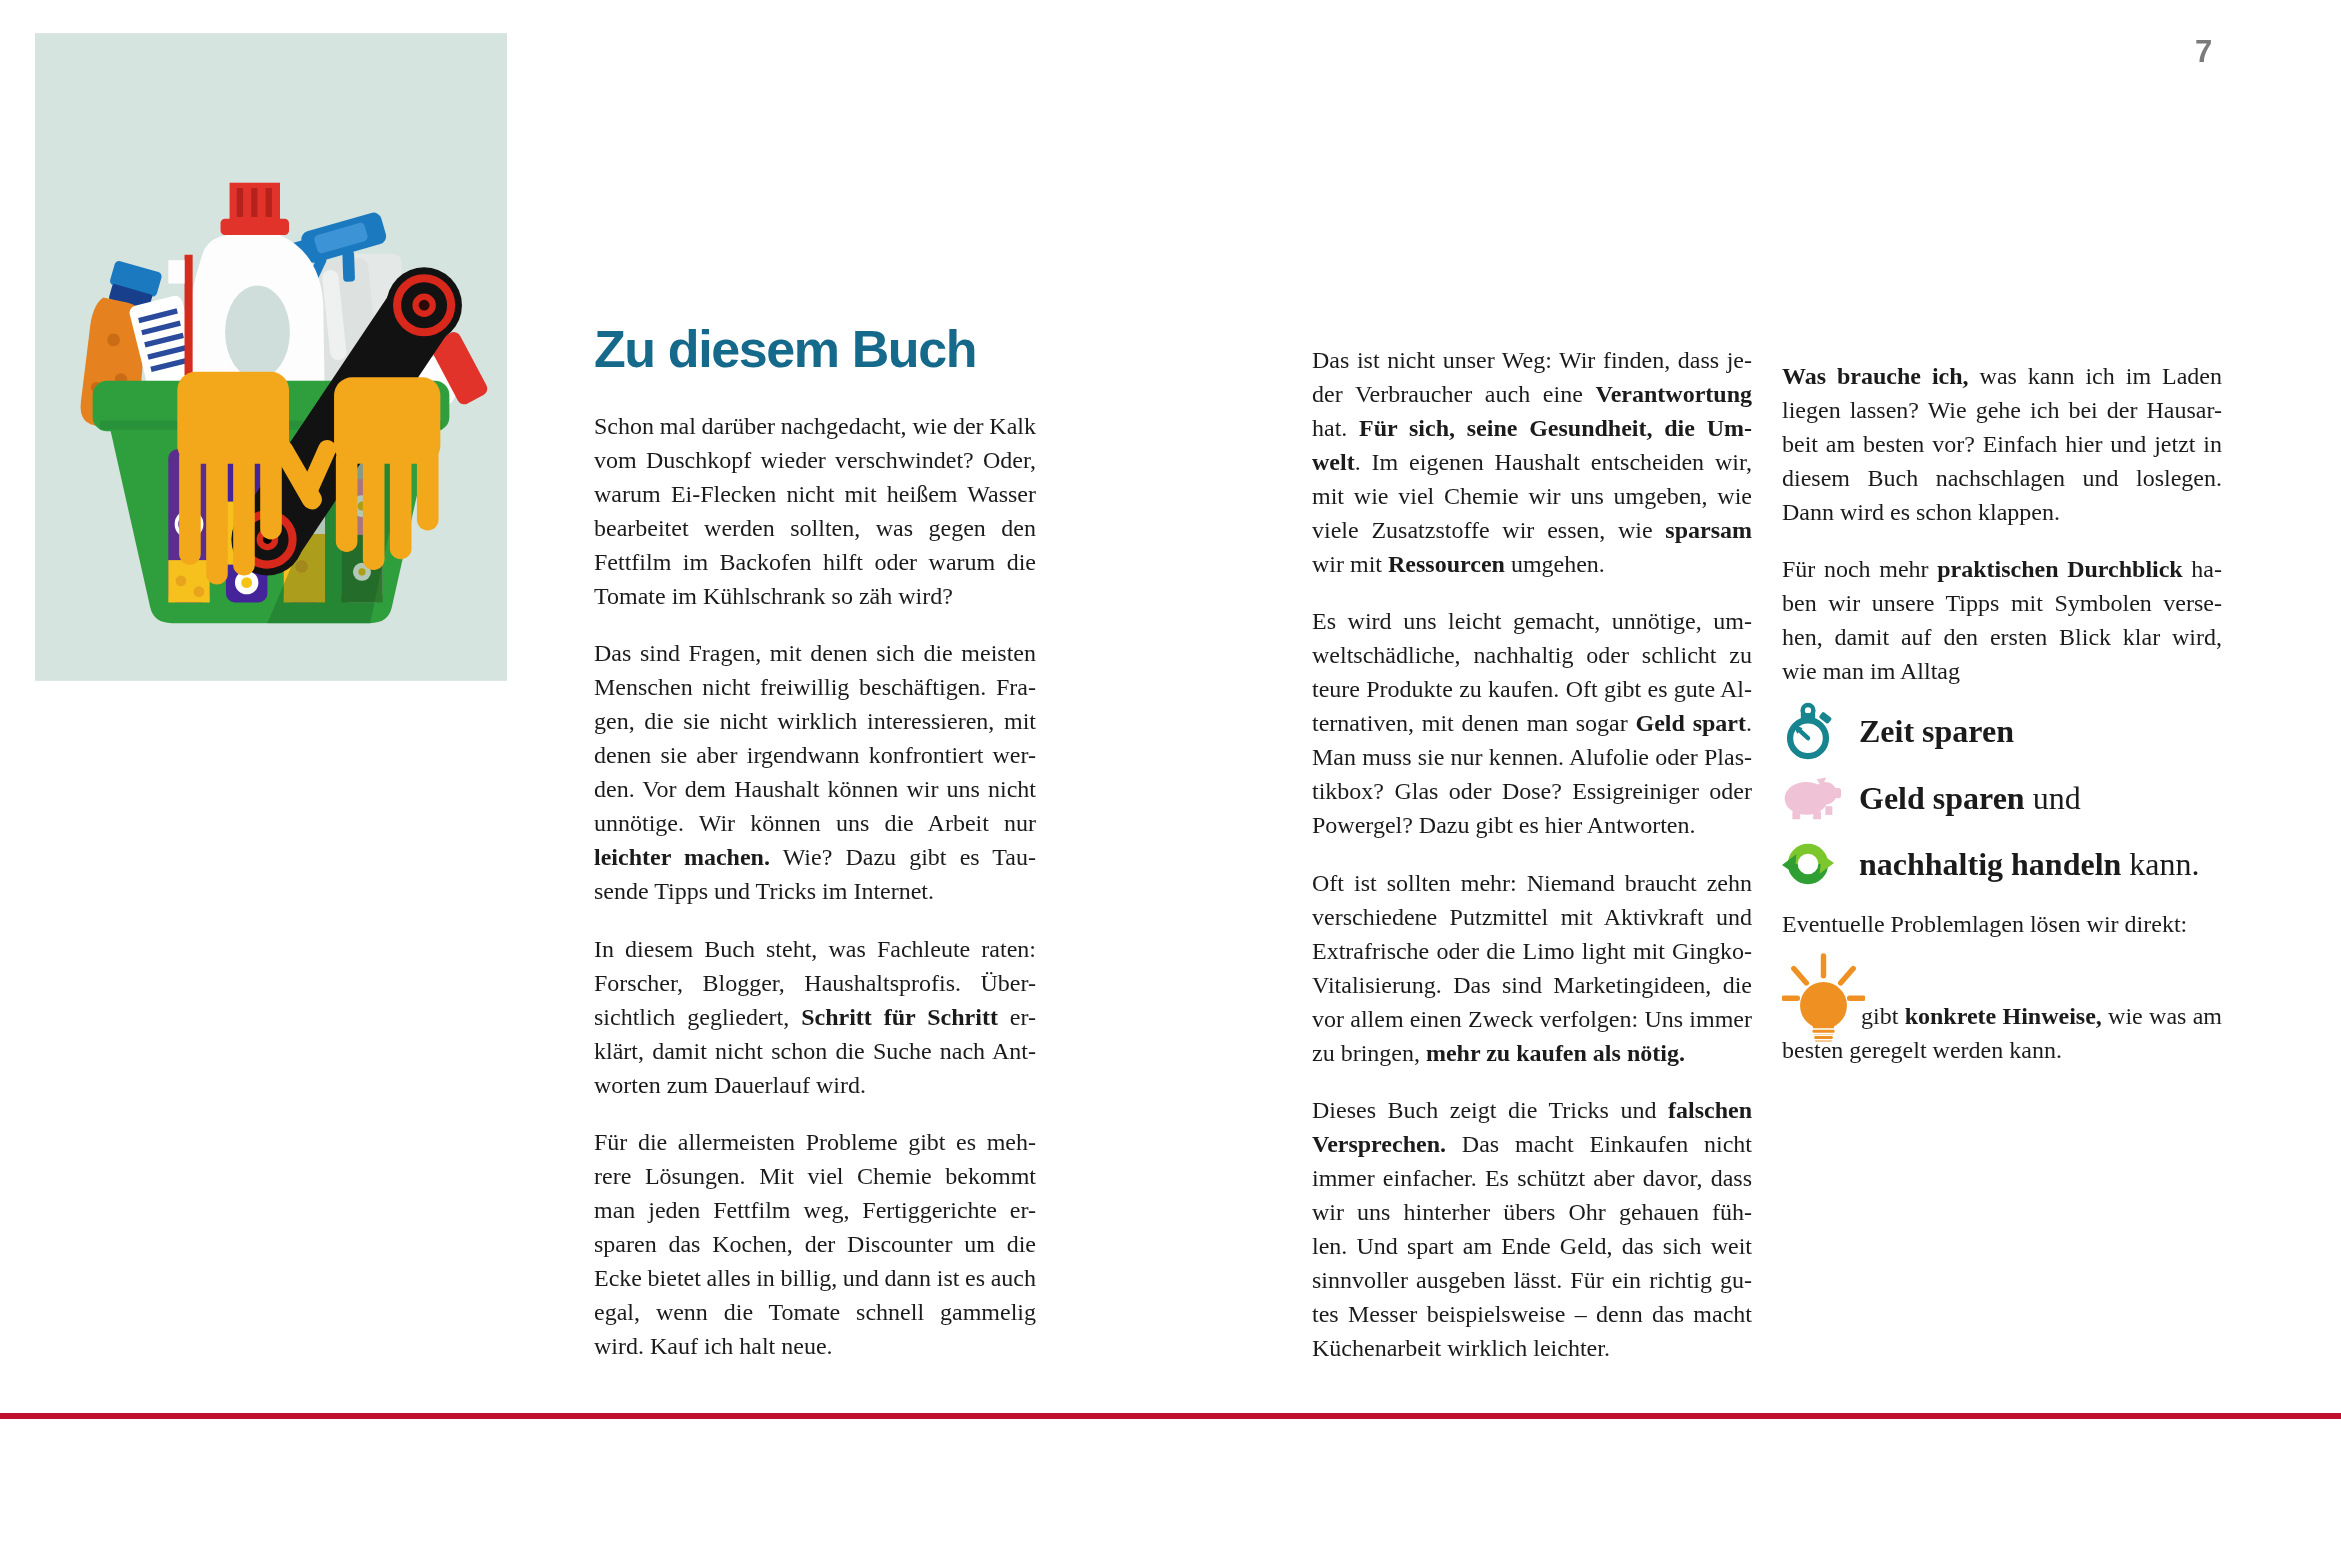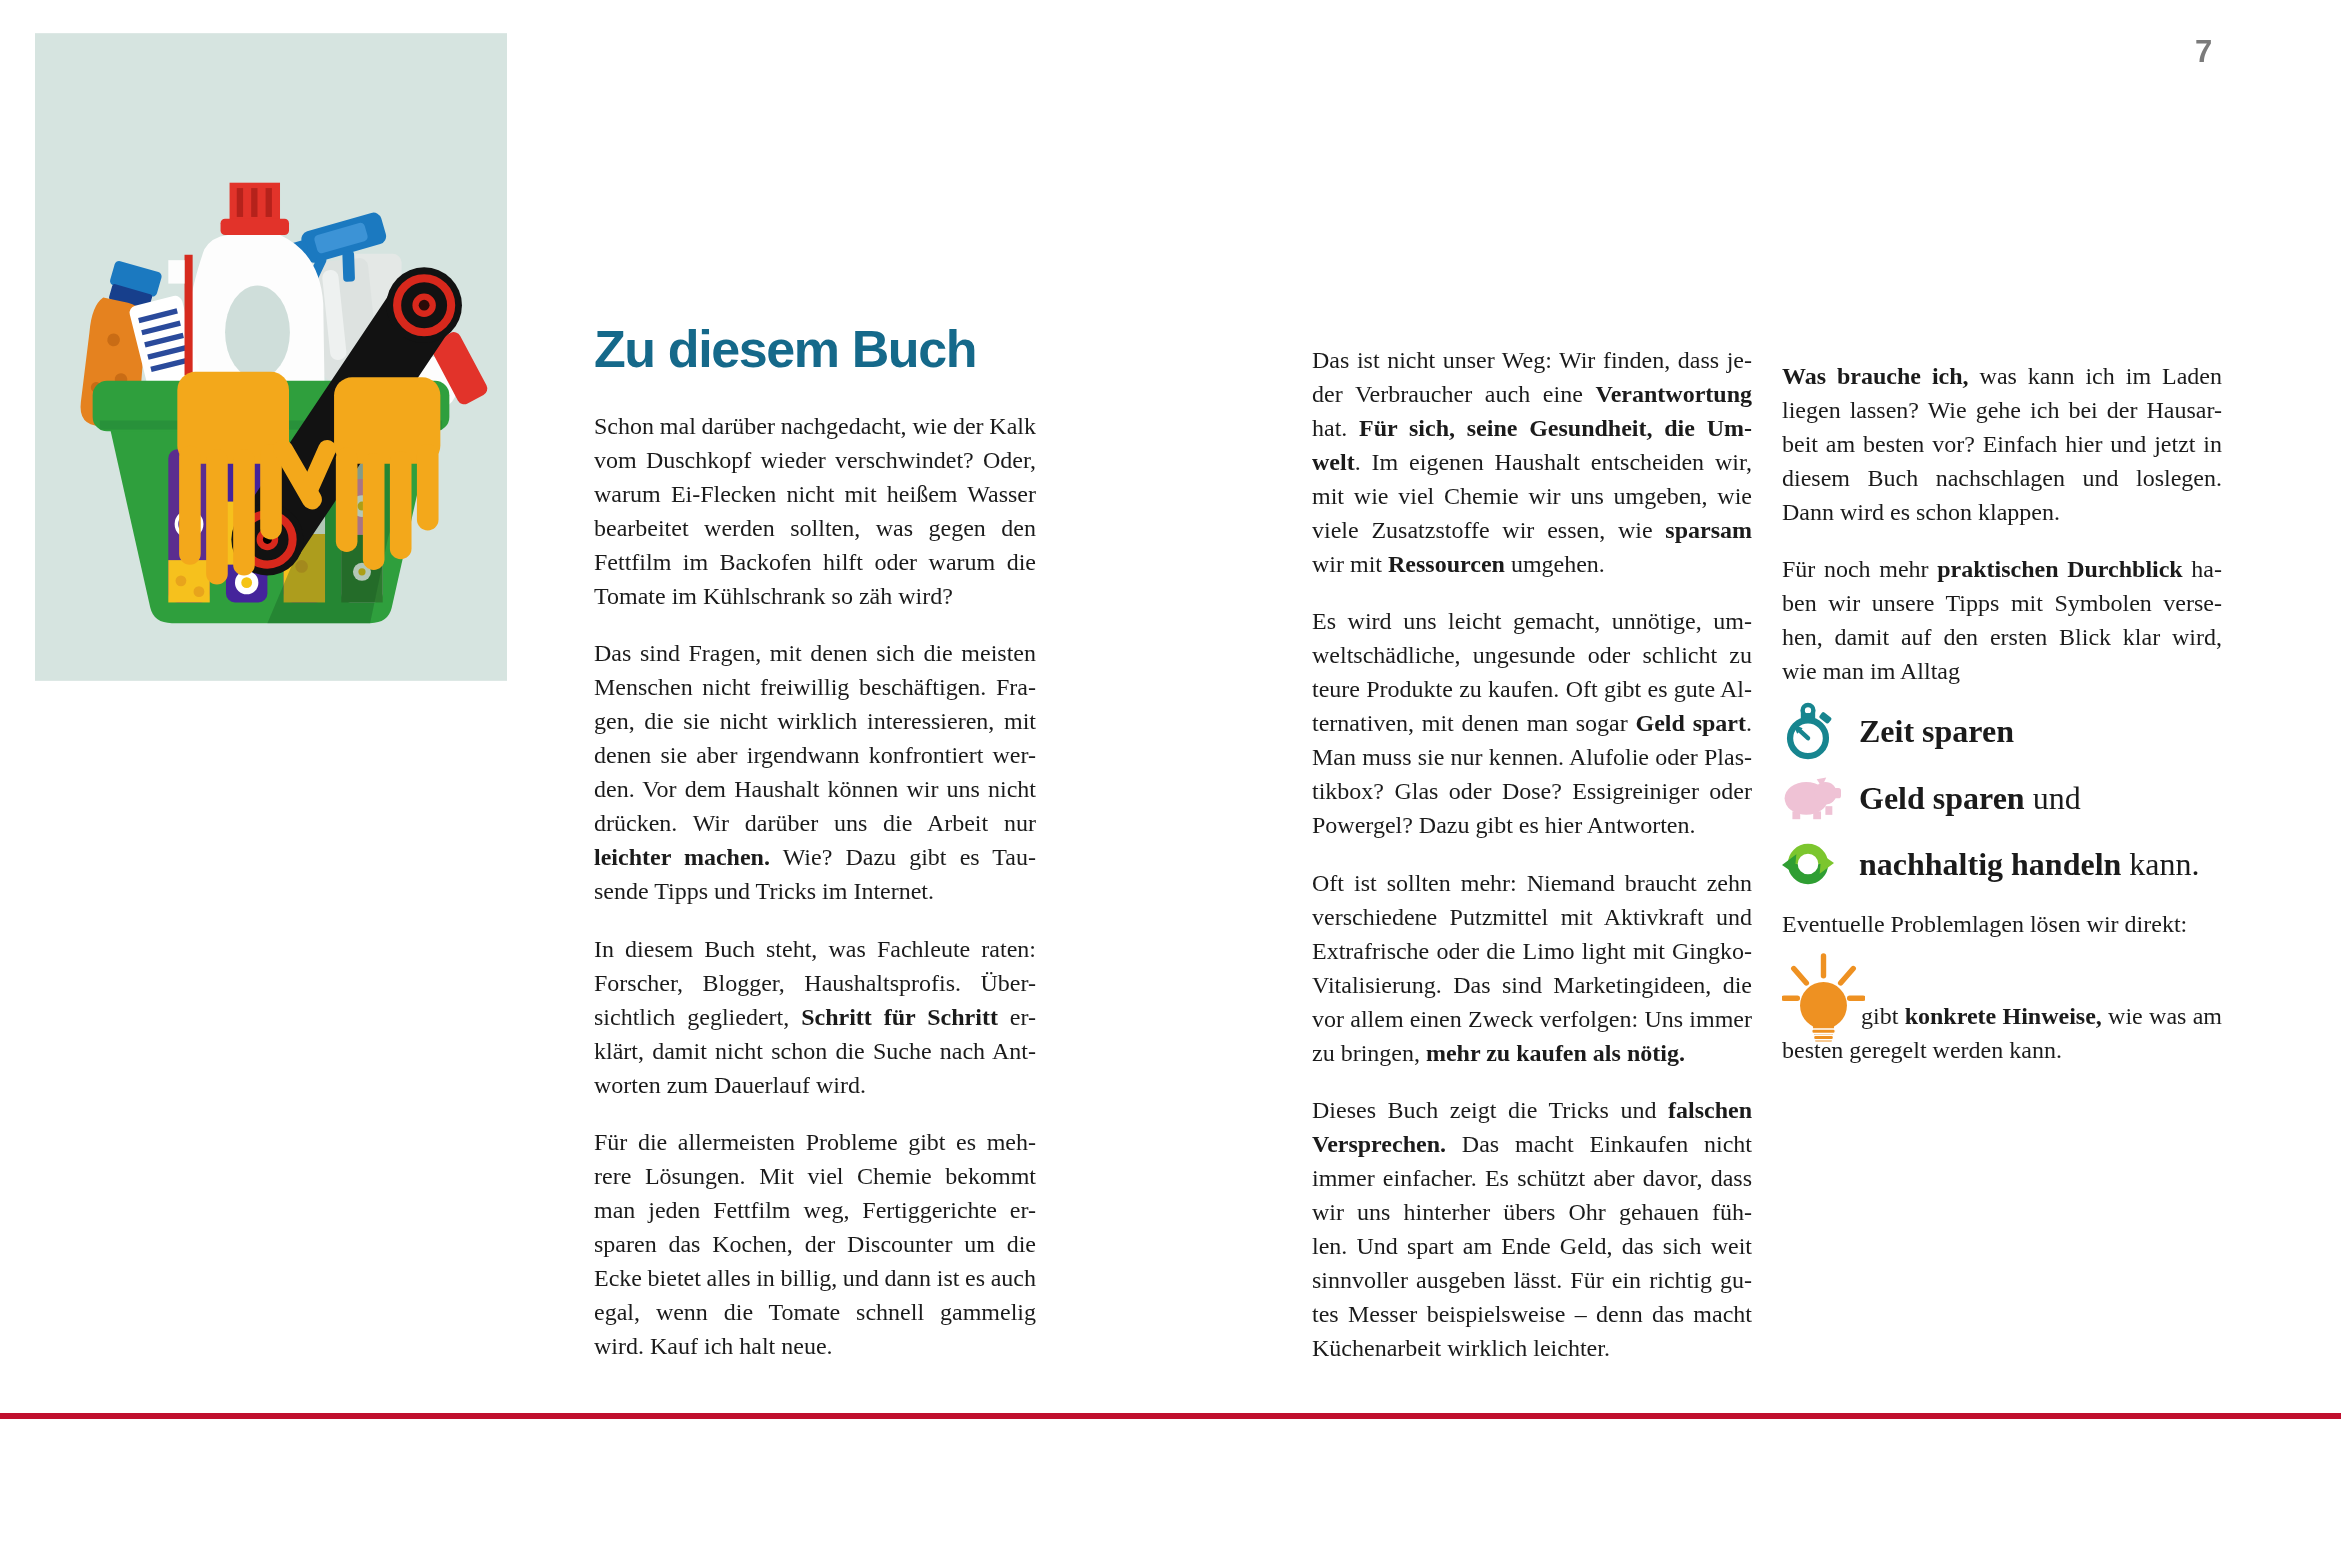--- a/index.html
+++ b/index.html
@@ -194,21 +194,21 @@
           <div class="tline">bearbeitet werden sollten, was gegen den</div>
           <div class="tline">Fettfilm im Backofen hilft oder warum die</div>
           <div class="tline last">Tomate im Kühlschrank so zäh wird?</div>
         </div>
         <div class="para">
           <div class="tline">Das sind Fragen, mit denen sich die meisten</div>
           <div class="tline">Menschen nicht freiwillig beschäftigen. Fra-</div>
           <div class="tline">gen, die sie nicht wirklich interessieren, mit</div>
           <div class="tline">denen sie aber irgendwann konfrontiert wer-</div>
           <div class="tline">den. Vor dem Haushalt können wir uns nicht</div>
-          <div class="tline">drücken. Wir darüber uns die Arbeit nur</div>
+          <div class="tline">unnötige. Wir können uns die Arbeit nur</div>
           <div class="tline"><b>leichter machen.</b> Wie? Dazu gibt es Tau-</div>
           <div class="tline last">sende Tipps und Tricks im Internet.</div>
         </div>
         <div class="para">
           <div class="tline">In diesem Buch steht, was Fachleute raten:</div>
           <div class="tline">Forscher, Blogger, Haushaltsprofis. Über-</div>
           <div class="tline">sichtlich gegliedert, <b>Schritt für Schritt</b> er-</div>
           <div class="tline">klärt, damit nicht schon die Suche nach Ant-</div>
           <div class="tline last">worten zum Dauerlauf wird.</div>
         </div>
@@ -230,21 +230,21 @@
           <div class="tline">Das ist nicht unser Weg: Wir finden, dass je-</div>
           <div class="tline">der Verbraucher auch eine <b>Verantwortung</b></div>
           <div class="tline">hat. <b>Für sich, seine Gesundheit, die Um-</b></div>
           <div class="tline"><b>welt</b>. Im eigenen Haushalt entscheiden wir,</div>
           <div class="tline">mit wie viel Chemie wir uns umgeben, wie</div>
           <div class="tline">viele Zusatzstoffe wir essen, wie <b>sparsam</b></div>
           <div class="tline last">wir mit <b>Ressourcen</b> umgehen.</div>
         </div>
         <div class="para">
           <div class="tline">Es wird uns leicht gemacht, unnötige, um-</div>
-          <div class="tline">weltschädliche, ungesunde oder schlicht zu</div>
+          <div class="tline">weltschädliche, nachhaltig oder schlicht zu</div>
           <div class="tline">teure Produkte zu kaufen. Oft gibt es gute Al-</div>
           <div class="tline">ternativen, mit denen man sogar <b>Geld spart</b>.</div>
           <div class="tline">Man muss sie nur kennen. Alufolie oder Plas-</div>
           <div class="tline">tikbox? Glas oder Dose? Essigreiniger oder</div>
           <div class="tline last">Powergel? Dazu gibt es hier Antworten.</div>
         </div>
         <div class="para">
           <div class="tline">Oft ist sollten mehr: Niemand braucht zehn</div>
           <div class="tline">verschiedene Putzmittel mit Aktivkraft und</div>
           <div class="tline">Extrafrische oder die Limo light mit Gingko-</div>

